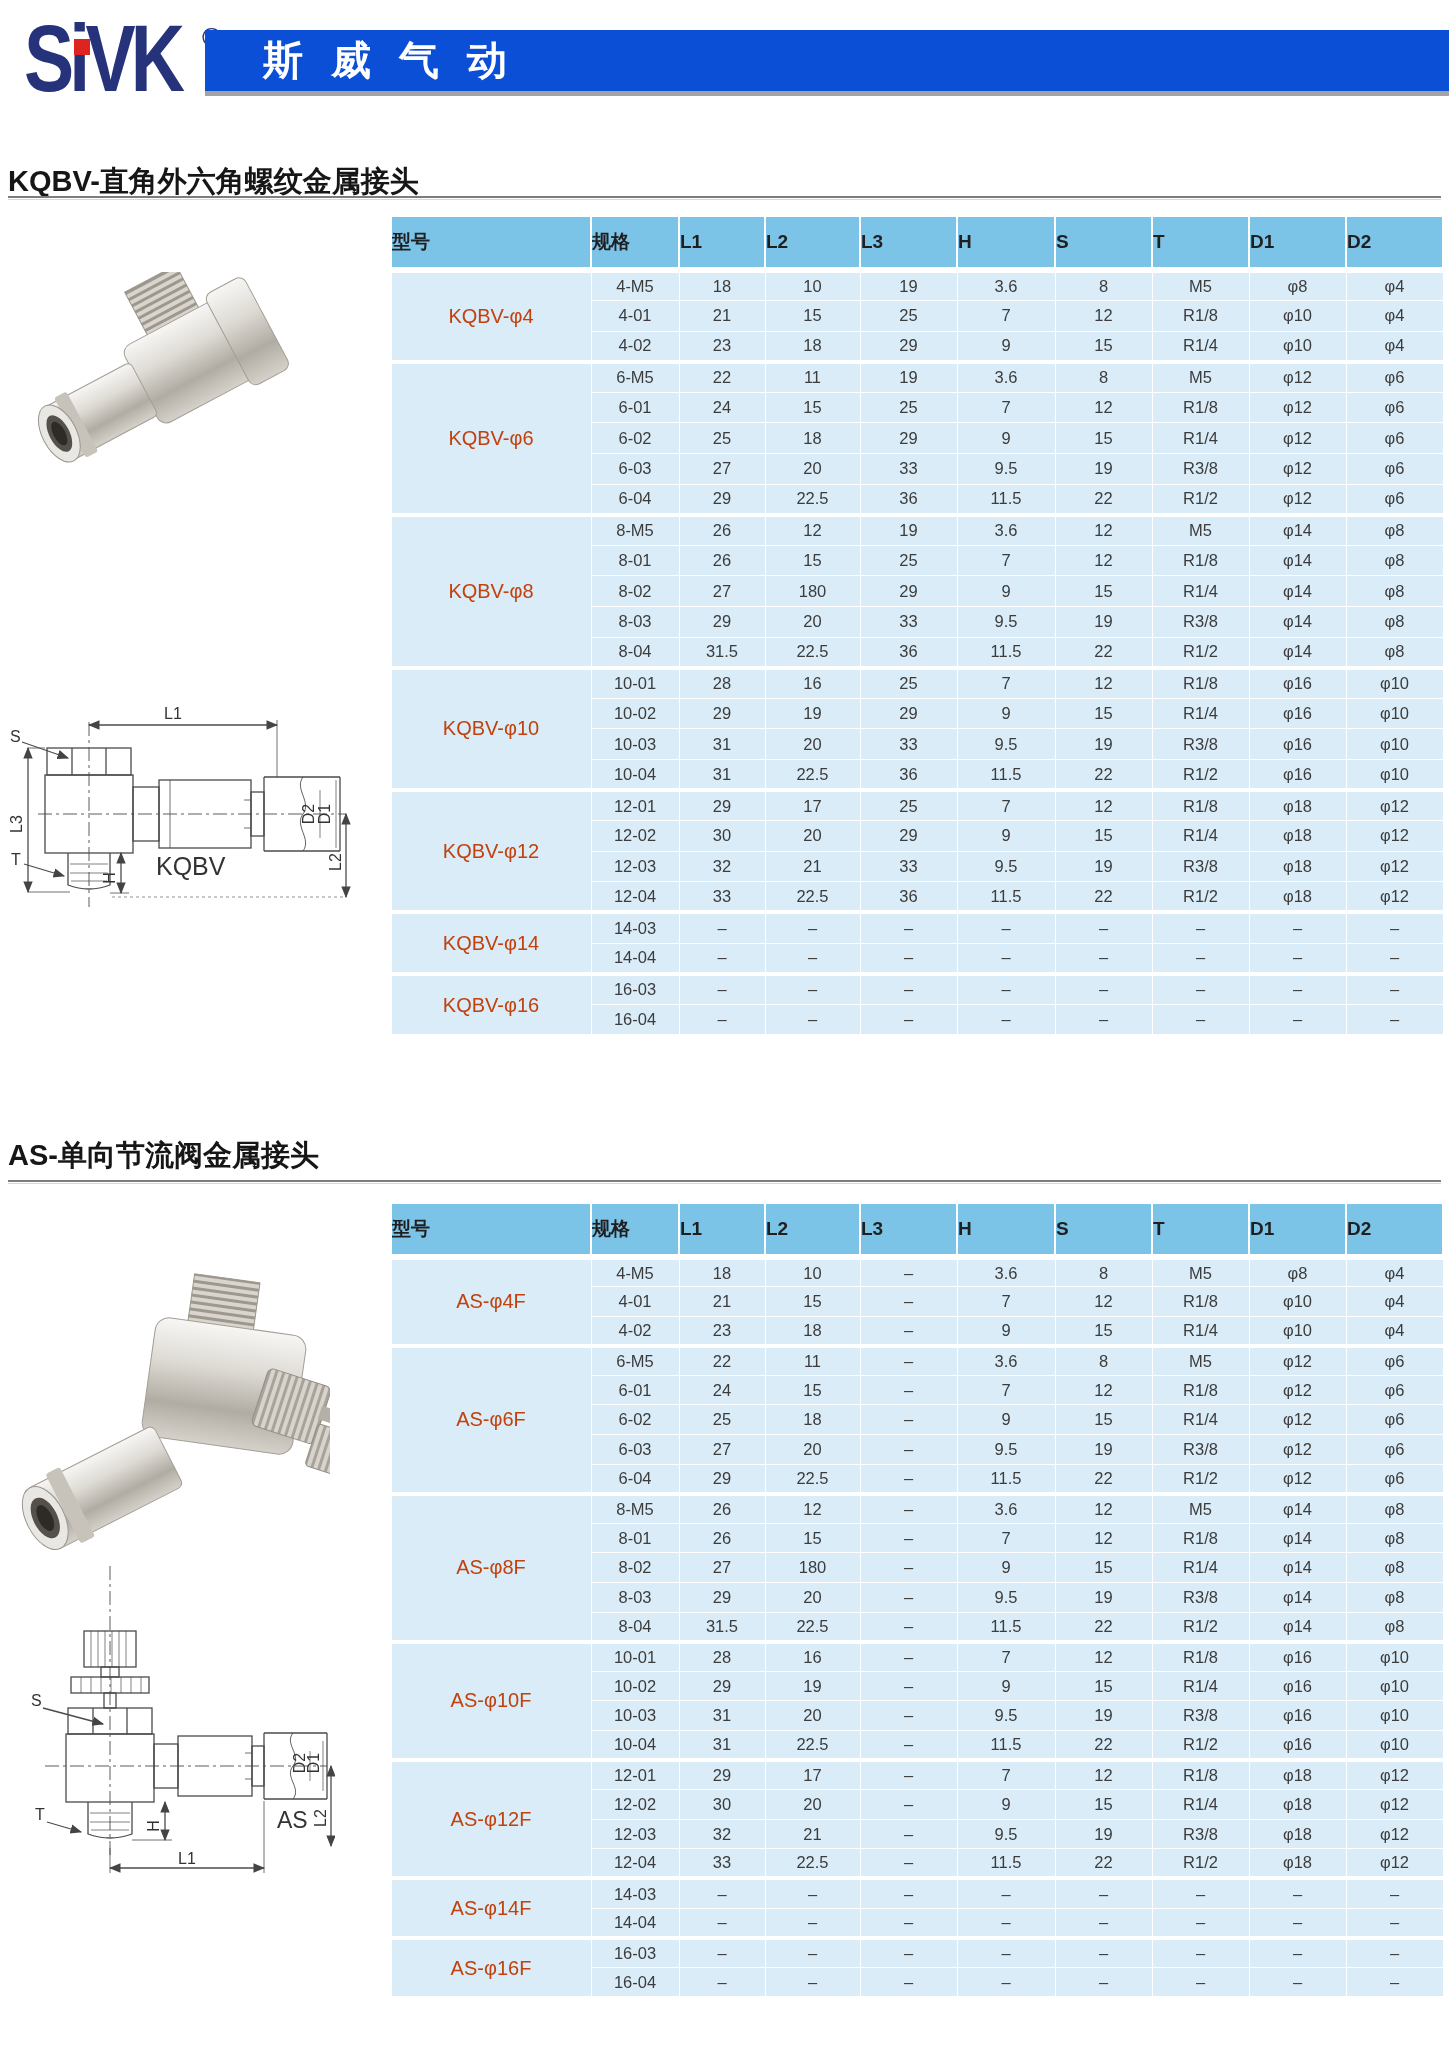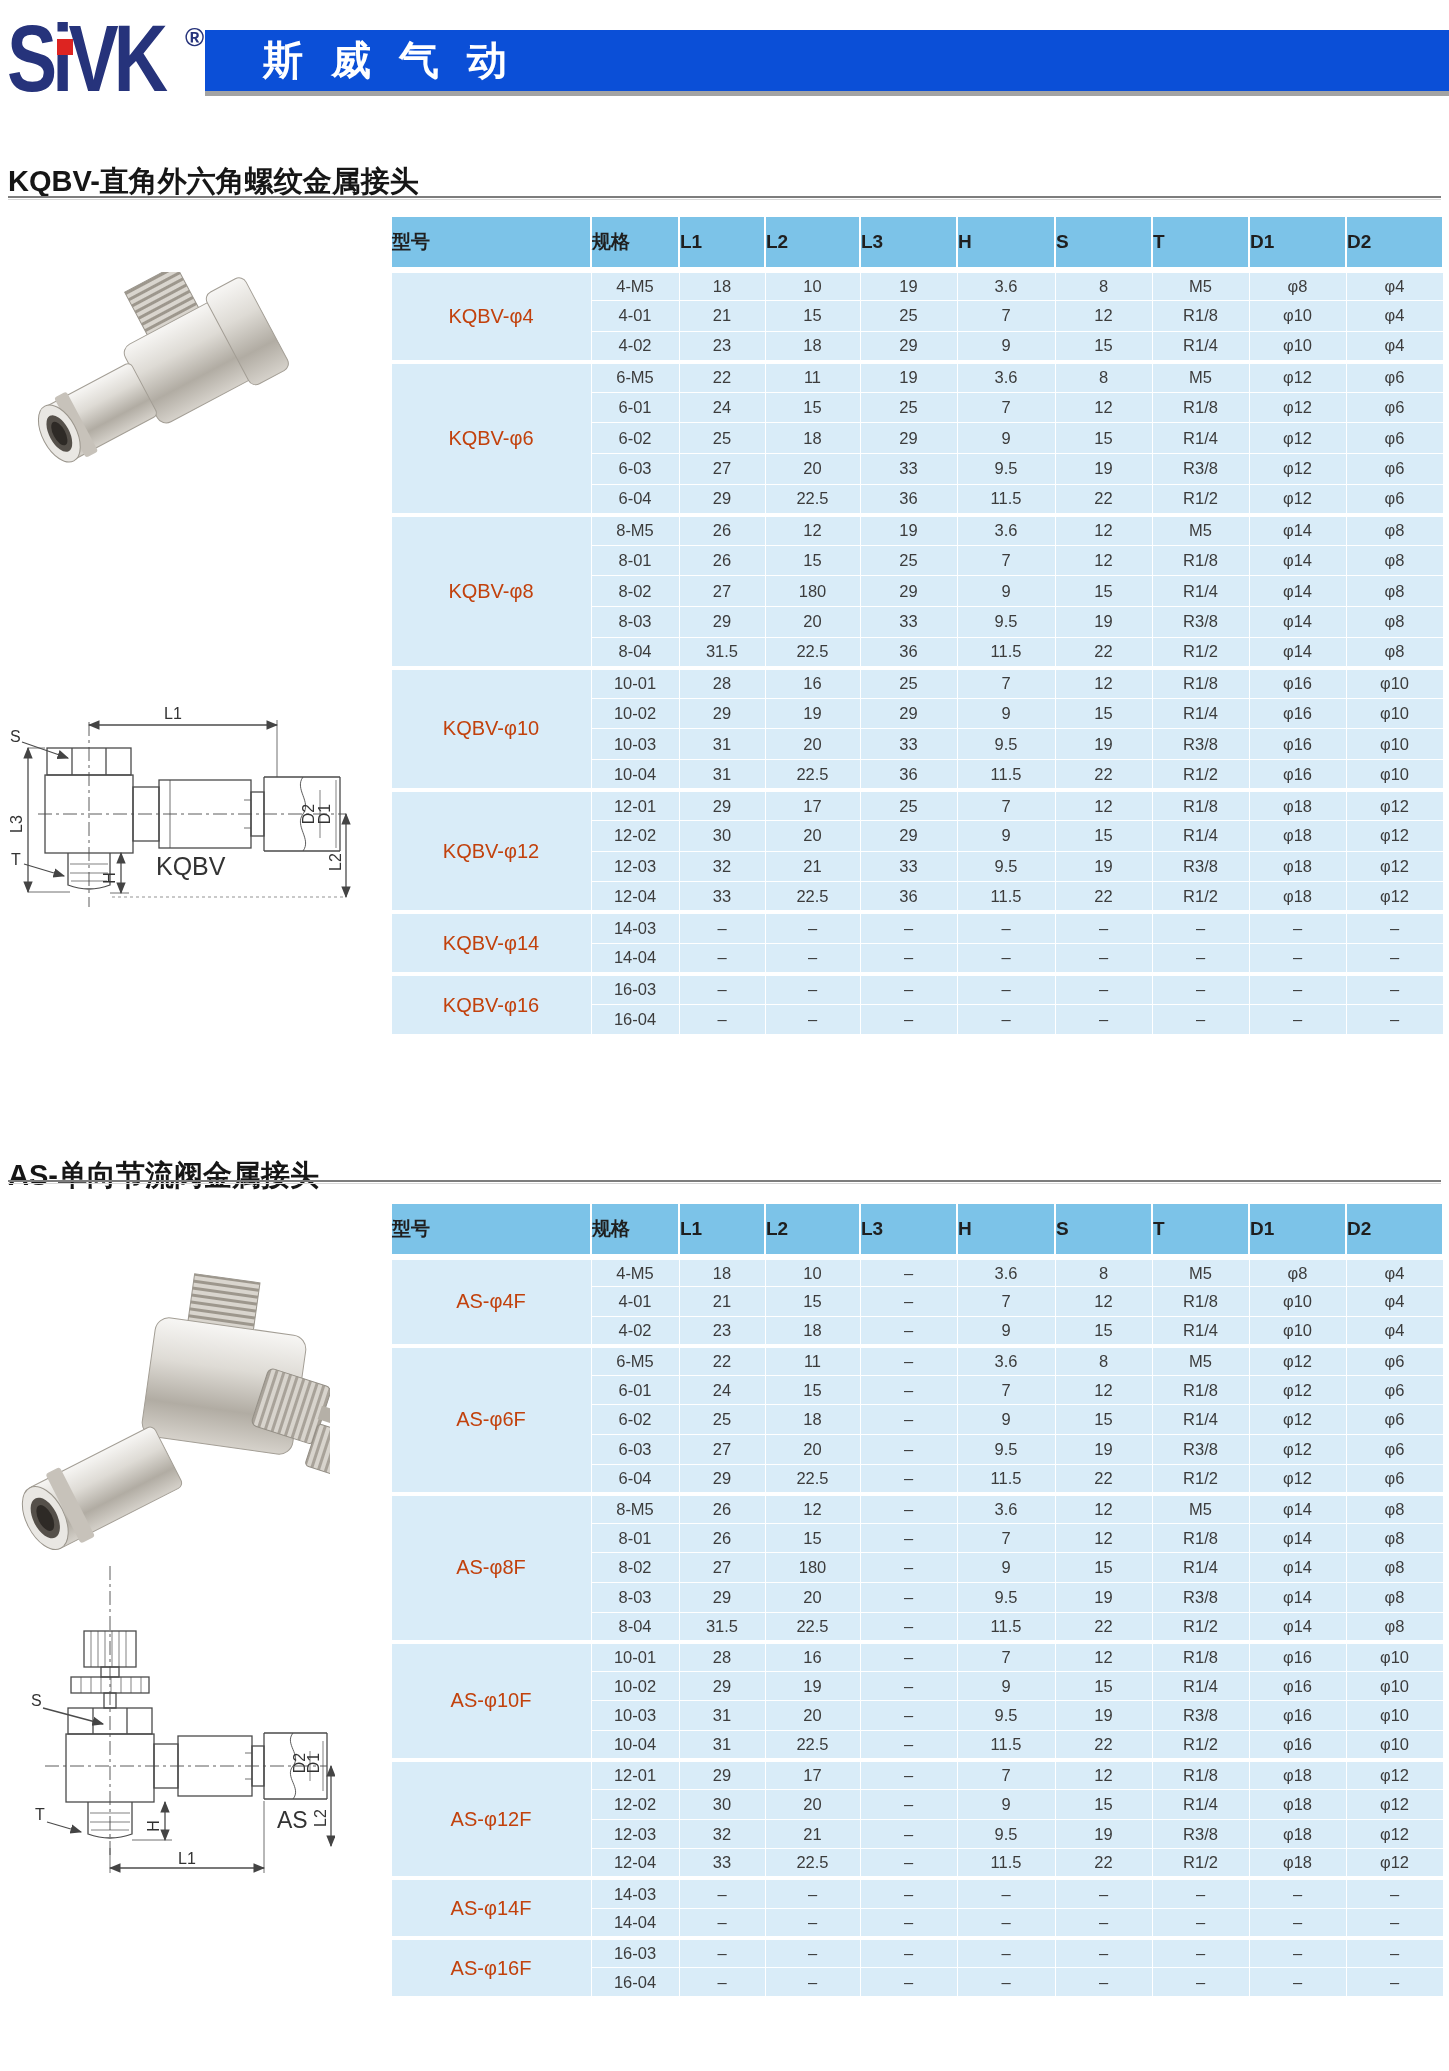--- a/index.html
+++ b/index.html
@@ -2,38 +2,38 @@
 <html><head>
 <meta charset="utf-8">
 <style>
   * { margin:0; padding:0; box-sizing:border-box; }
   html,body { background:#fff; }
   body {
     position:relative; width:1449px; height:2071px; overflow:hidden;
     font-family:"Liberation Sans","DejaVu Sans",sans-serif; color:#222;
   }
   
-  .logo { position:absolute; left:7px; top:12px; width:200px; height:104px; }
+  .logo { position:absolute; left:24px; top:12px; width:200px; height:104px; }
   .logo-text {
     display:inline-block; font-size:94px; font-weight:bold; line-height:1;
     letter-spacing:-6px; color:#26337B; transform:scaleX(0.80); transform-origin:0 0;
   }
   .logo-dot { position:absolute; left:50px; top:27px; width:16px; height:16px; background:#DD2421; }
   .logo-reg { position:absolute; left:178px; top:10px; font-size:26px; color:#26337B; font-weight:bold; }
   .banner {
     position:absolute; left:205px; top:30px; width:1244px; height:66px;
     background:#0B4FD7; border-bottom:5px solid #a3a3a3;
   }
   .banner-text {
     color:#fff; font-size:40px; font-weight:bold; letter-spacing:28px;
     line-height:60px; padding-left:58px; white-space:nowrap;
   }
   
   .sec-title { position:absolute; left:8px; font-size:29px; font-weight:bold; color:#161616; white-space:nowrap; }
-  #title1 { top:162px; } #title2 { top:1136px;margin-top:20px; }
+  #title1 { top:162px; } #title2 { top:1136px; }
   .rule { position:absolute; left:8px; width:1433px; height:4px;
           border-top:2px solid #7d7d7d; border-bottom:1px solid #d8d8d8; }
   #rule1 { top:196px; } #rule2 { top:1180px; }
   
   .spec-table { position:absolute; left:390px; width:1052px; border-collapse:collapse; table-layout:fixed; }
   #table1 { top:215px; } #table2 { top:1202px; }
   .spec-table th {
     background:#7CC3E8; height:54px; font-size:19px; font-weight:bold; color:#1f1f1f;
     border:2px solid #fff; border-bottom:6px solid #fff; text-align:left; vertical-align:middle;
   }

